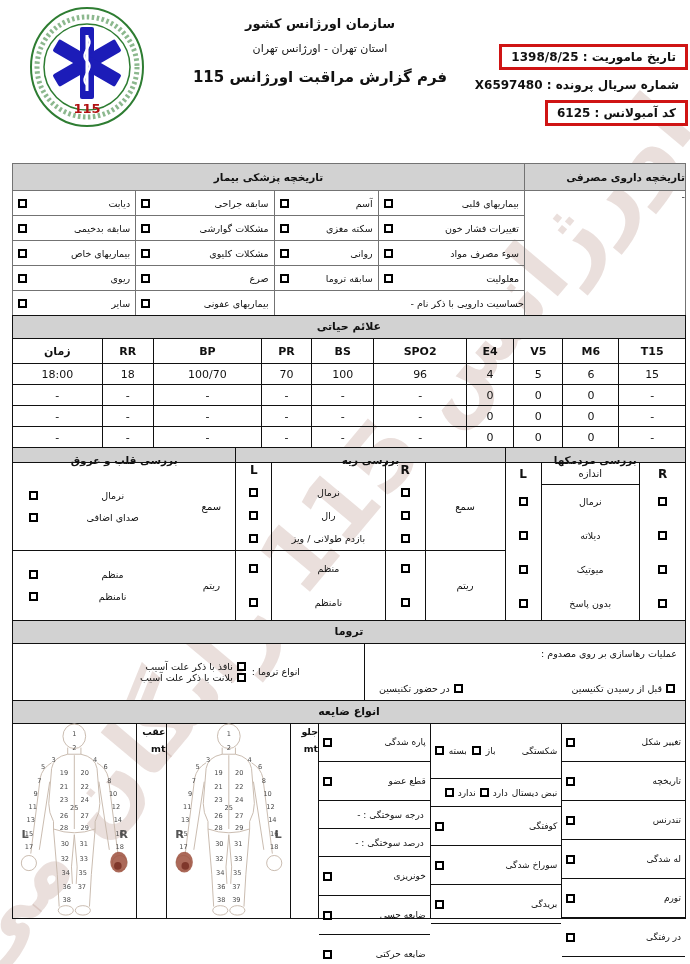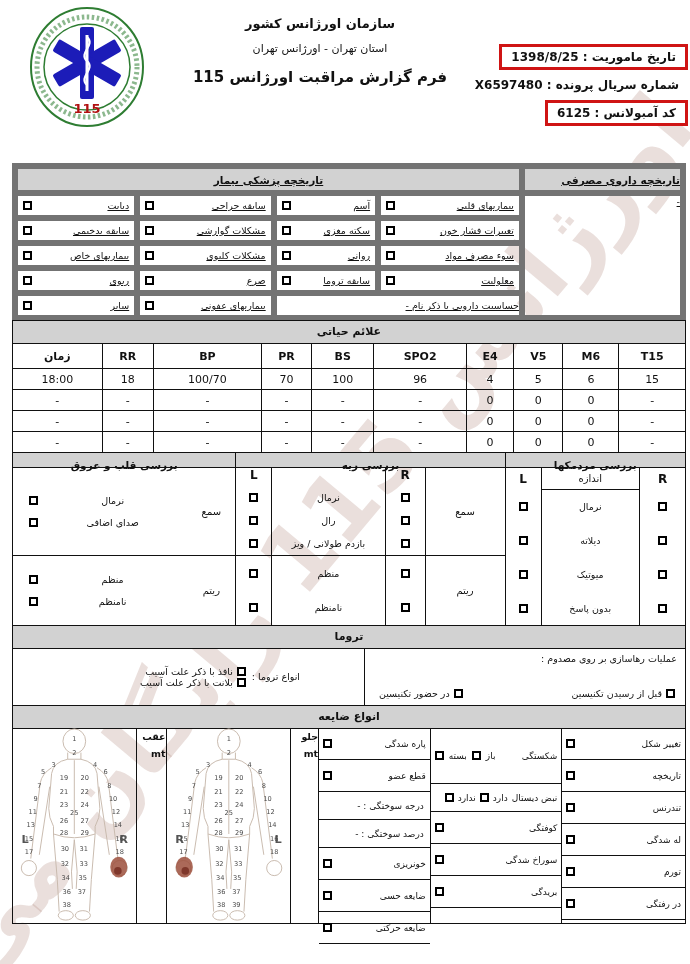--- a/index.html
+++ b/index.html
@@ -27,21 +27,21 @@
   .info { position:absolute; right:2px; top:44px; display:flex; flex-direction:column; align-items:flex-start; gap:8px; }
   .redbox { border:3px solid #cf1414; padding:3px 9px; font-size:12px; font-weight:bold; background:#fff; }
   .plain  { padding:0 9px; font-size:12px; font-weight:bold; }
   
   .sheet { position:absolute; left:12px; top:163px; width:674px; z-index:2; font-size:10px; }
   .band { background:#d2d2d2; border:1px solid #111; margin-top:-1px;
           height:24px; line-height:22px; text-align:center; font-weight:bold; font-size:11px; }
   .cb { width:9px; height:9px; border:2px solid #000; background:#fff; display:inline-block; flex:none; }
   
   table { border-collapse:collapse; width:100%; }
-  .mh th, .mh td { border:6px solid #737373; padding:0;text-decoration:underline; }
+  .mh th, .mh td { border:1px solid #737373; padding:0; }
   .mh th { background:#d2d2d2; font-size:10.5px; height:27px; }
   .mh td { height:25px; font-size:9.5px; }
   .medcol { width:161px; text-align:right; padding:0 8px 0 0; }
   .medbody { vertical-align:top; text-align:right; padding:2px 4px; font-size:10px; }
   .cbrow { display:flex; align-items:center; justify-content:space-between; padding:0 5px; height:100%; }
   .textcell { padding:0 6px; }
   
   .vitals { margin-top:-1px; }
   .vitals th, .vitals td { border:1px solid #111; text-align:center; }
   .vitals th { height:25px; font-size:11px; }
@@ -93,21 +93,21 @@
   .tl-label { margin-right:64px; margin-left:6px; font-size:9.5px; flex:none; }
   .tl-opts { display:flex; flex-direction:column; }
   
   .lesions { display:flex; margin-top:-1px; border:1px solid #111; border-top:none; height:196px; }
   .lescol { border-left:1px solid #111; display:flex; flex-direction:column; }
   .lescol:last-child { border-left:none; }
   .col-r { width:124px; } .col-m { width:132px; } .col-l { width:112px; }
   .lbl-cell { width:28px; text-align:right; padding-top:3px; font-size:9.5px; font-weight:bold; }
   .lbl-cell .mt { margin-top:6px; font-weight:bold; }
   .diag-f { width:125px; } .diag-b { width:123px; }
-  .lrow { height:32px; flex:none; display:flex; align-items:center; justify-content:space-between;
+  .lrow { height:39px; flex:none; display:flex; align-items:center; justify-content:space-between;
           padding:0 4px; border-bottom:1px solid #111; font-size:9px; }
   .lrow2 { height:56px; flex:none; display:flex; align-items:center; border-bottom:1px solid #111;
            padding:0 4px; font-size:9px; gap:5px; }
   .lrow1 { height:28px; flex:none; display:flex; align-items:center; border-bottom:1px solid #111;
            padding:0 4px; font-size:9px; gap:4px; }
   .ltext { height:28px; flex:none; display:flex; align-items:center; padding:0 6px;
            border-bottom:1px solid #111; font-size:9px; }
   .grow { flex:1 1 auto; }
   .bodysvg { width:100%; height:194px; display:block; }
   .bnum { font-size:7px; fill:#4a4a4a; text-anchor:middle; font-family:"DejaVu Sans",sans-serif; }

